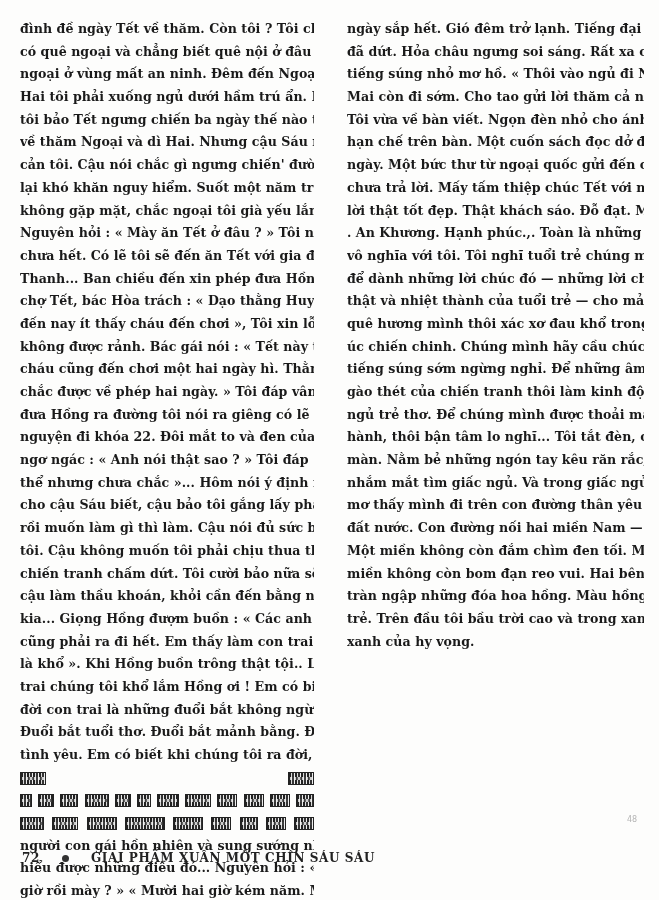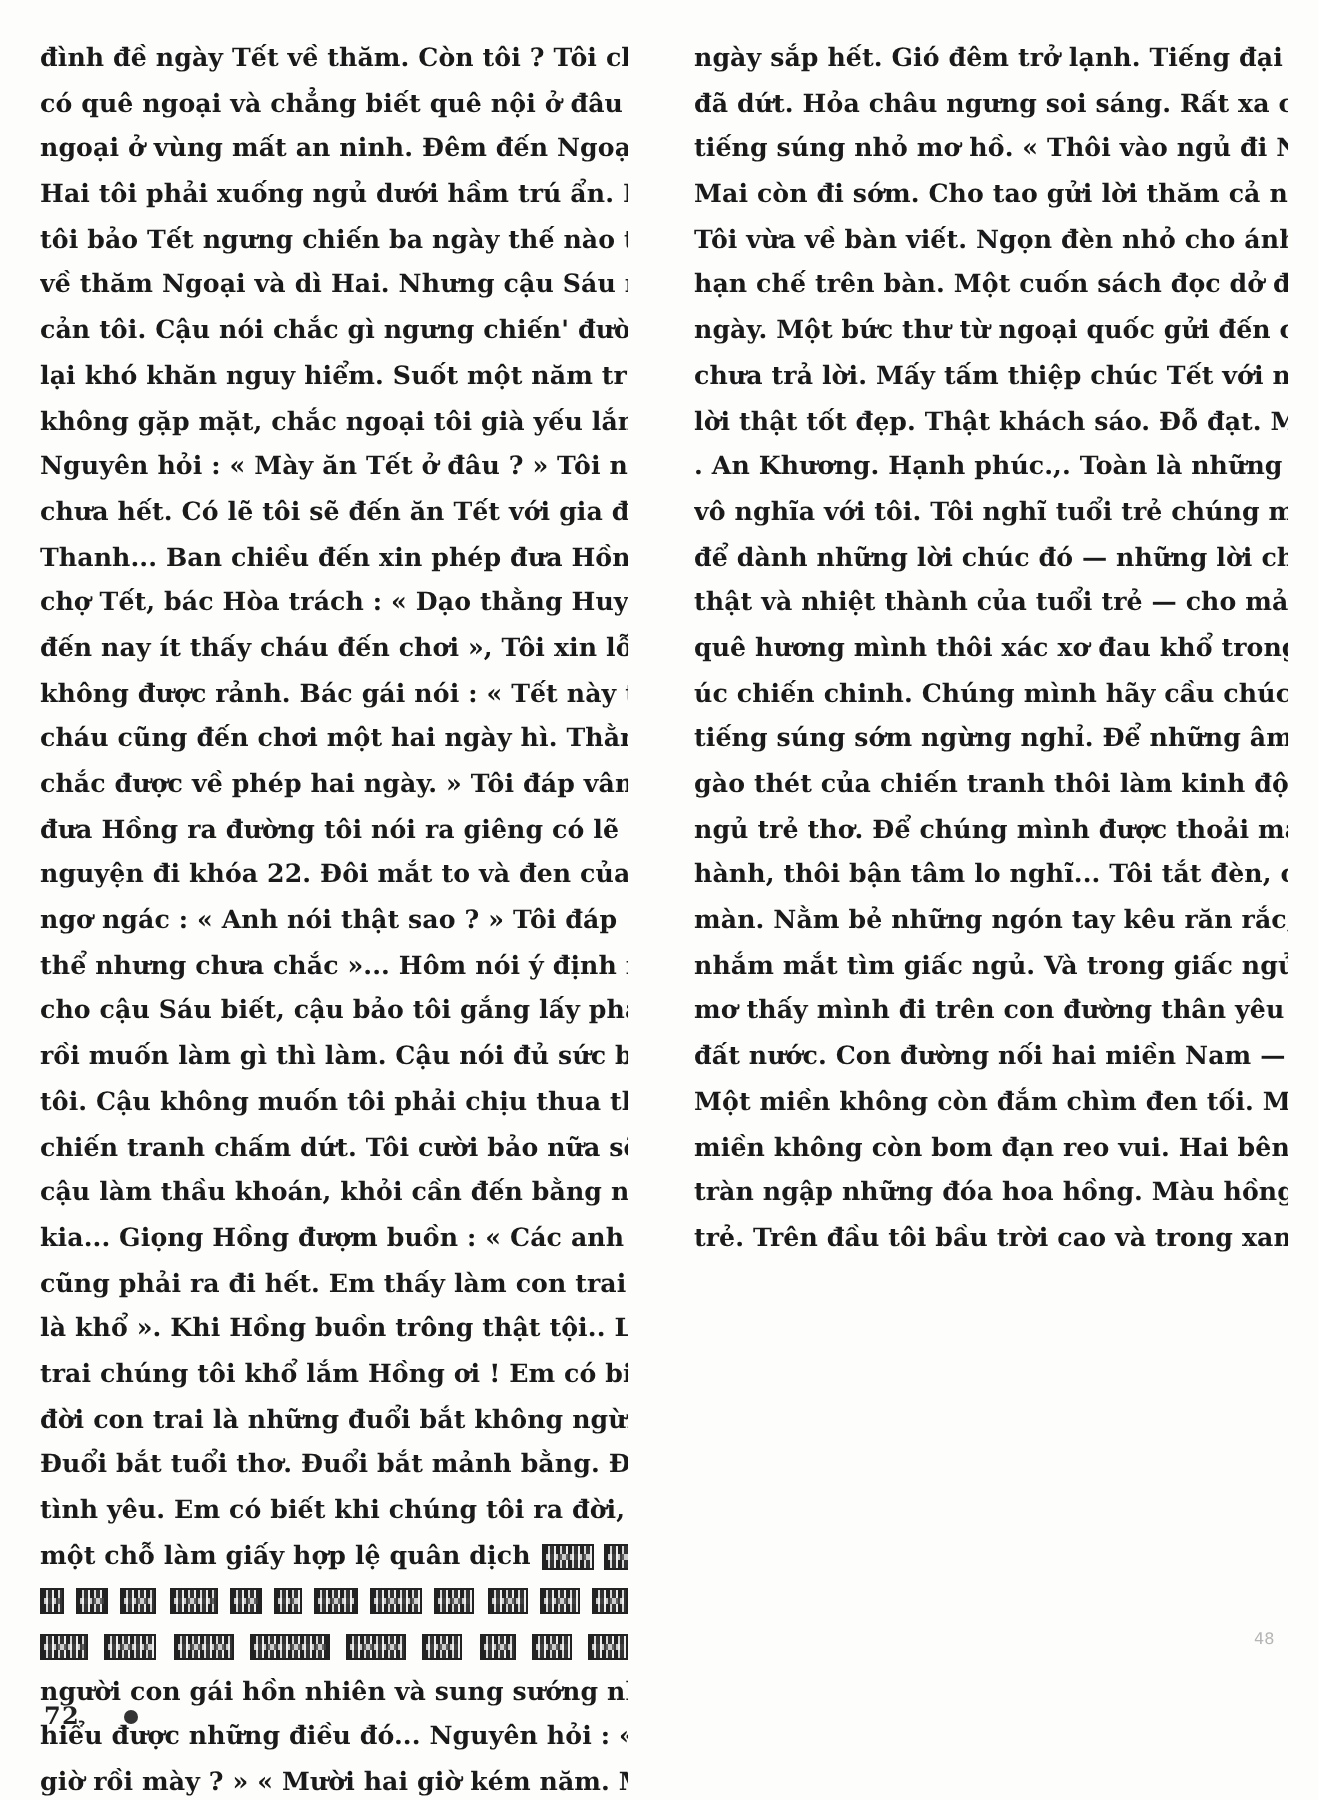--- a/index.html
+++ b/index.html
@@ -142,21 +142,20 @@
         <div class="line">cậu làm thầu khoán, khỏi cần đến bằng nọ bằng</div>
         <div class="line">kia... Giọng Hồng đượm buồn : « Các anh rồi ai</div>
         <div class="line">cũng phải ra đi hết. Em thấy làm con trai thật</div>
         <div class="line">là khổ ». Khi Hồng buồn trông thật tội.. Làm con</div>
         <div class="line">trai chúng tôi khổ lắm Hồng ơi ! Em có biết cuộc</div>
         <div class="line">đời con trai là những đuổi bắt không ngừng.</div>
         <div class="line">Đuổi bắt tuổi thơ. Đuổi bắt mảnh bằng. Đuổi bắt</div>
         <div class="line">tình yêu. Em có biết khi chúng tôi ra đời, đi xin</div>
       </div>
     <div class="line censor-mixed">
-      <span class="txt">một chỗ làm giấy hợp lệ quân dịch</span>
       <span class="blocks">
         <span class="blk" style="width:26px"></span>
         <span class="blk" style="width:26px"></span>
 
       </span>
     </div>
     <div class="line censor-line">
       <span class="blk" style="width:12px"></span>
       <span class="blk" style="width:16px"></span>
       <span class="blk" style="width:18px"></span>
@@ -210,22 +209,24 @@
         <div class="line">ngủ trẻ thơ. Để chúng mình được thoải mái học</div>
         <div class="line">hành, thôi bận tâm lo nghĩ... Tôi tắt đèn, chui vào</div>
         <div class="line">màn. Nằm bẻ những ngón tay kêu răn rắc, tôi</div>
         <div class="line">nhắm mắt tìm giấc ngủ. Và trong giấc ngủ đó tôi</div>
         <div class="line">mơ thấy mình đi trên con đường thân yêu của</div>
         <div class="line">đất nước. Con đường nối hai miền Nam — Bắc</div>
         <div class="line">Một miền không còn đắm chìm đen tối. Một</div>
         <div class="line">miền không còn bom đạn reo vui. Hai bên đường</div>
         <div class="line">tràn ngập những đóa hoa hồng. Màu hồng của tuổi</div>
         <div class="line">trẻ. Trên đầu tôi bầu trời cao và trong xanh. Màu</div>
+        <div class="line last">xanh của hy vọng.</div>
       </div>
   </div>
 
   <div class="footer">
     <span class="pnum">72</span>
     <span class="bullet"></span>
+    <span>GIAI PHẨM XUÂN MỘT CHÍN SÁU SÁU</span>
   </div>
 
   <div class="bleed-mark">48</div>
 </div>
 
 </body></html>

